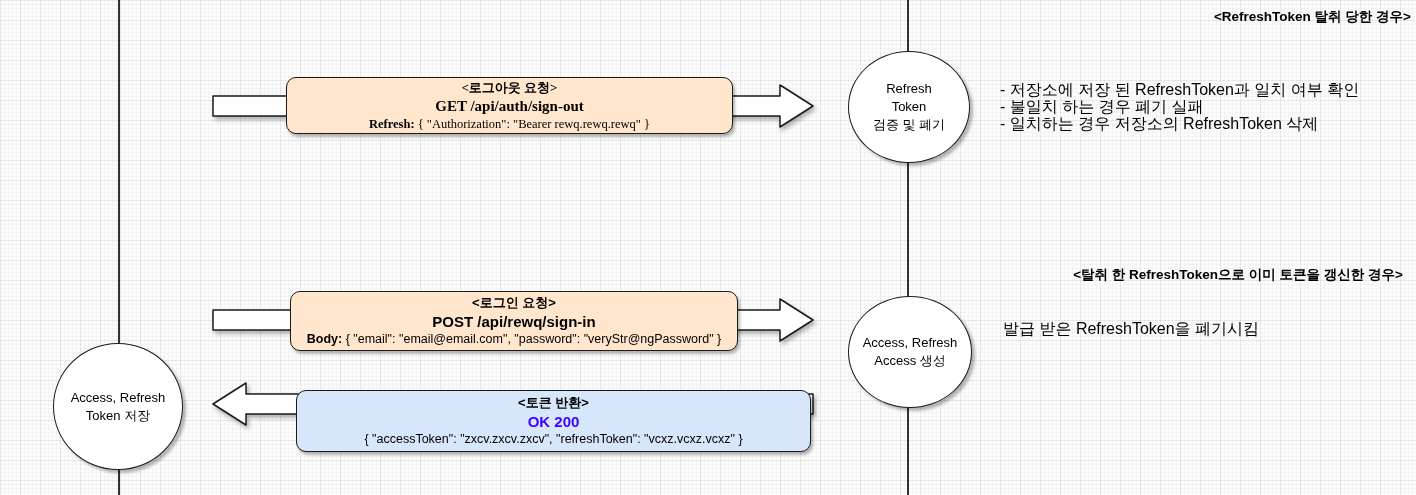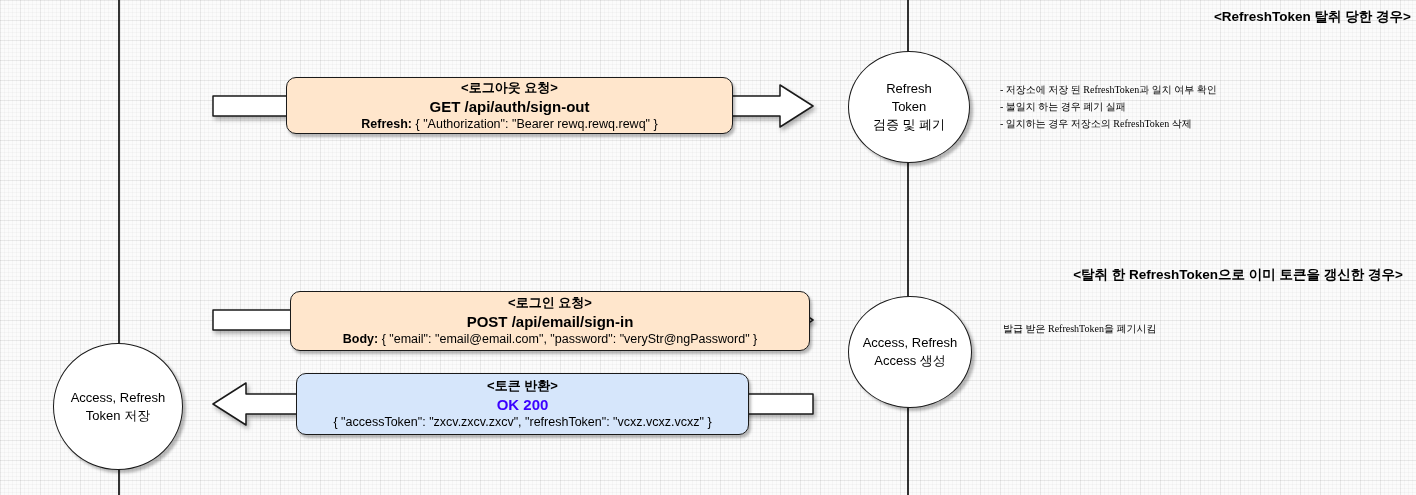--- a/index.html
+++ b/index.html
@@ -62,22 +62,21 @@
   .case-title {
     position: absolute;
     z-index: 2;
     font-size: 13.5px;
     font-weight: bold;
     white-space: nowrap;
   }
   .note {
     position: absolute;
     z-index: 2;
-    font-size: 10px;
-    font-family: Liberation Serif, serif;
+    font-size: 16px;
   }
   .note .note-line { white-space: nowrap; }
   #note-case1 .note-line { line-height: 17px; }
   #note-case2 .note-line { line-height: 18px; }
 </style>
 </head>
 <body>
 
 <div class="canvas">
 
@@ -86,33 +85,33 @@
     <line x1="119" y1="0" x2="119" y2="495" stroke="#000" stroke-width="1.6"></line>
     <line x1="908" y1="0" x2="908" y2="495" stroke="#000" stroke-width="1.6"></line>
 
     <polygon class="block-arrow" points="213,96 780,96 780,85 813,106 780,127 780,116 213,116" fill="#ffffff" stroke="#1a1a1a" stroke-width="1.5" stroke-linejoin="round"></polygon>
 
     <polygon class="block-arrow" points="213,310 780,310 780,299 813,320 780,341 780,330 213,330" fill="#ffffff" stroke="#1a1a1a" stroke-width="1.5" stroke-linejoin="round"></polygon>
 
     <polygon class="block-arrow" points="813,394 246,394 246,383 213,404 246,425 246,414 813,414" fill="#ffffff" stroke="#1a1a1a" stroke-width="1.5" stroke-linejoin="round"></polygon>
   </svg>
 
-  <div class="msg-box orange" style="left:286px; top:77px; width:447px; height:57px;">
+  <div class="msg-box orange" style="left:286px; top:77px; width:447px; height:57px;font-family:Liberation Serif, serif;">
     <div class="msg-title">&lt;로그아웃 요청&gt;</div>
     <div class="msg-method">GET /api/auth/sign-out</div>
     <div class="msg-detail"><b>Refresh:</b>&nbsp;<span>{ "Authorization": "Bearer rewq.rewq.rewq" }</span></div>
   </div>
 
-  <div class="msg-box orange" style="left:290px; top:291px; width:520px; height:60px;">
+  <div class="msg-box orange" style="left:290px; top:291px; width:448px; height:60px;">
     <div class="msg-title">&lt;로그인 요청&gt;</div>
-    <div class="msg-method">POST /api/email/sign-in</div>
+    <div class="msg-method">POST /api/rewq/sign-in</div>
     <div class="msg-detail"><b>Body:</b>&nbsp;<span>{ "email": "email@email.com", "password": "veryStr@ngPassword" }</span></div>
   </div>
 
-  <div class="msg-box blue" style="left:296px; top:373px; width:453px; height:62px;">
+  <div class="msg-box blue" style="left:296px; top:390px; width:515px; height:62px;">
     <div class="msg-title">&lt;토큰 반환&gt;</div>
     <div class="msg-method" id="response-status" style="color: rgb(59, 0, 255);">OK 200</div>
     <div class="msg-detail">{ "accessToken": "zxcv.zxcv.zxcv", "refreshToken": "vcxz.vcxz.vcxz" }</div>
   </div>
 
   <div class="node-circle" style="left:848px; top:51px; width:122px; height:112px;">
     <div>Refresh</div>
     <div>Token</div>
     <div>검증 및 폐기</div>
   </div>

